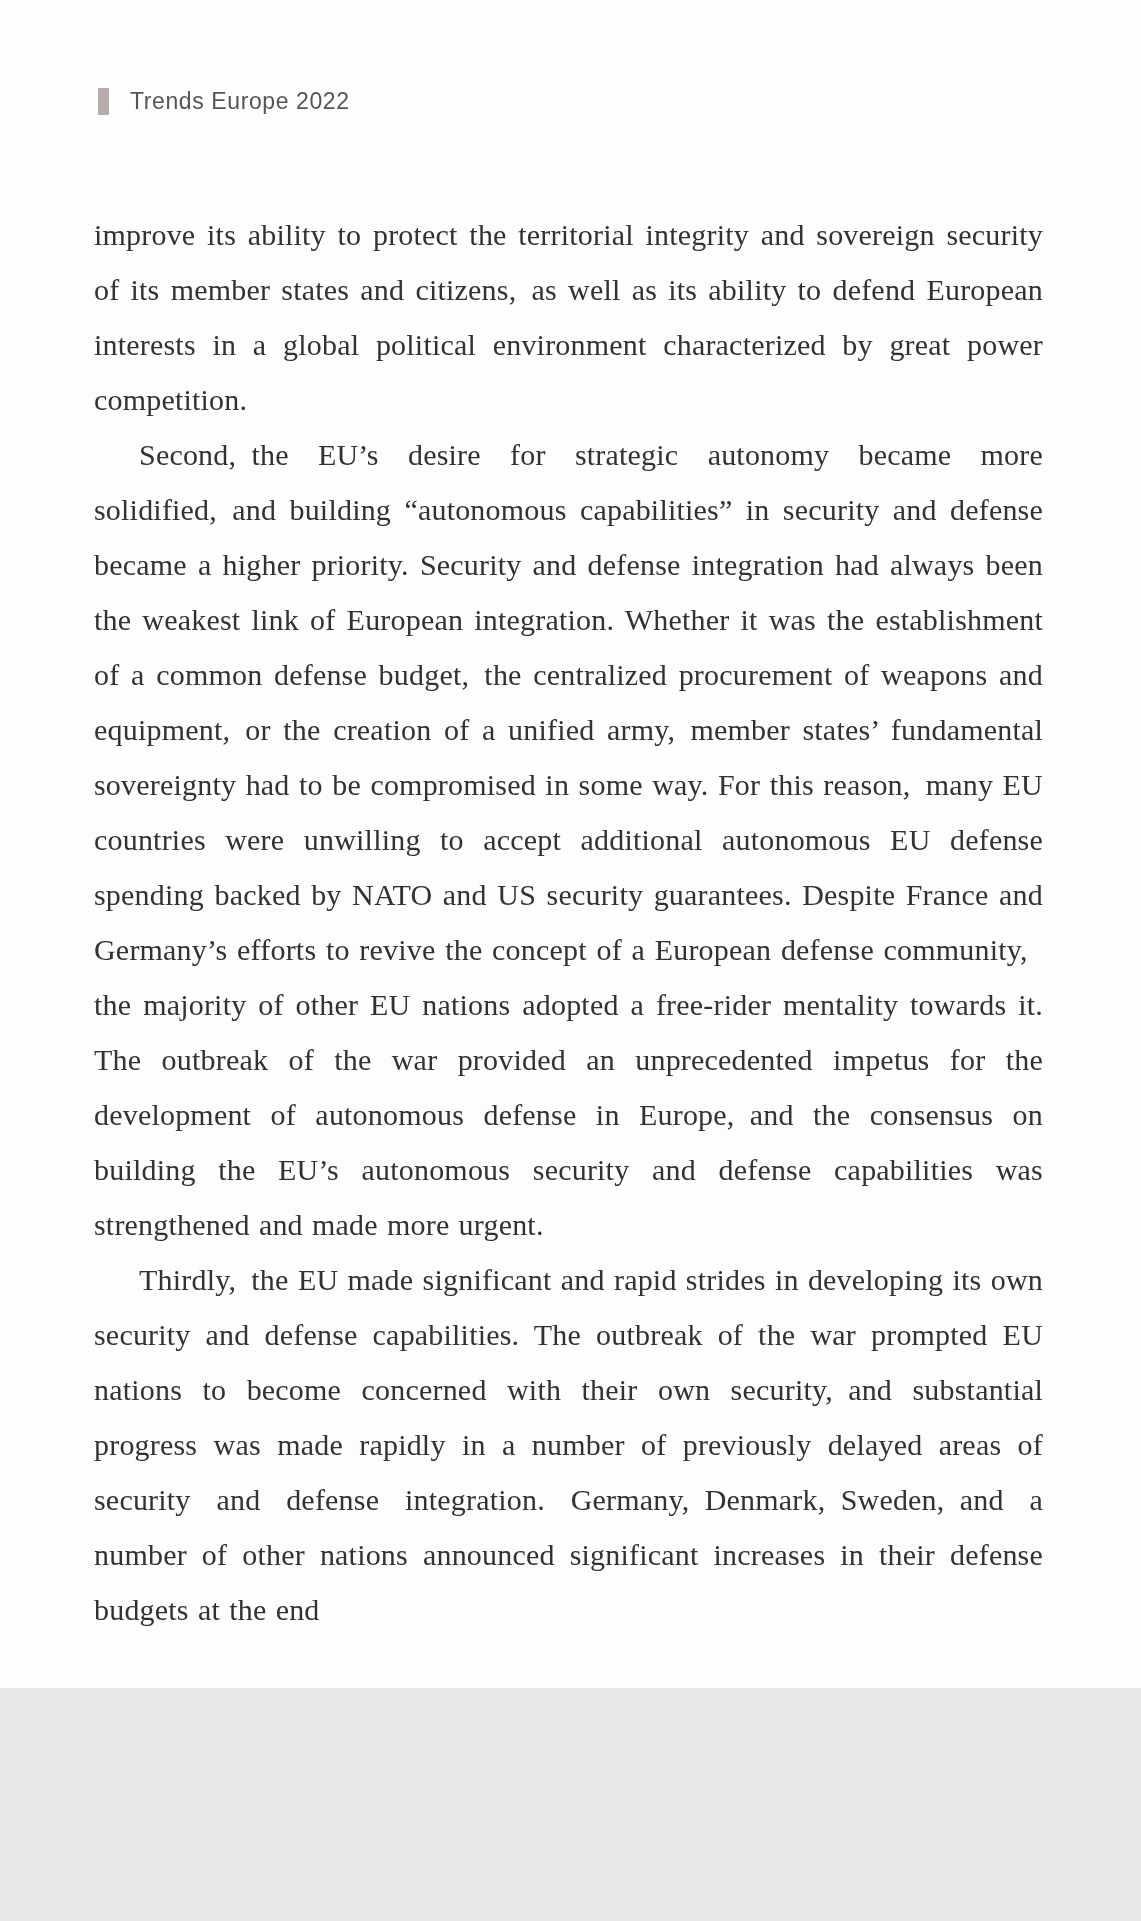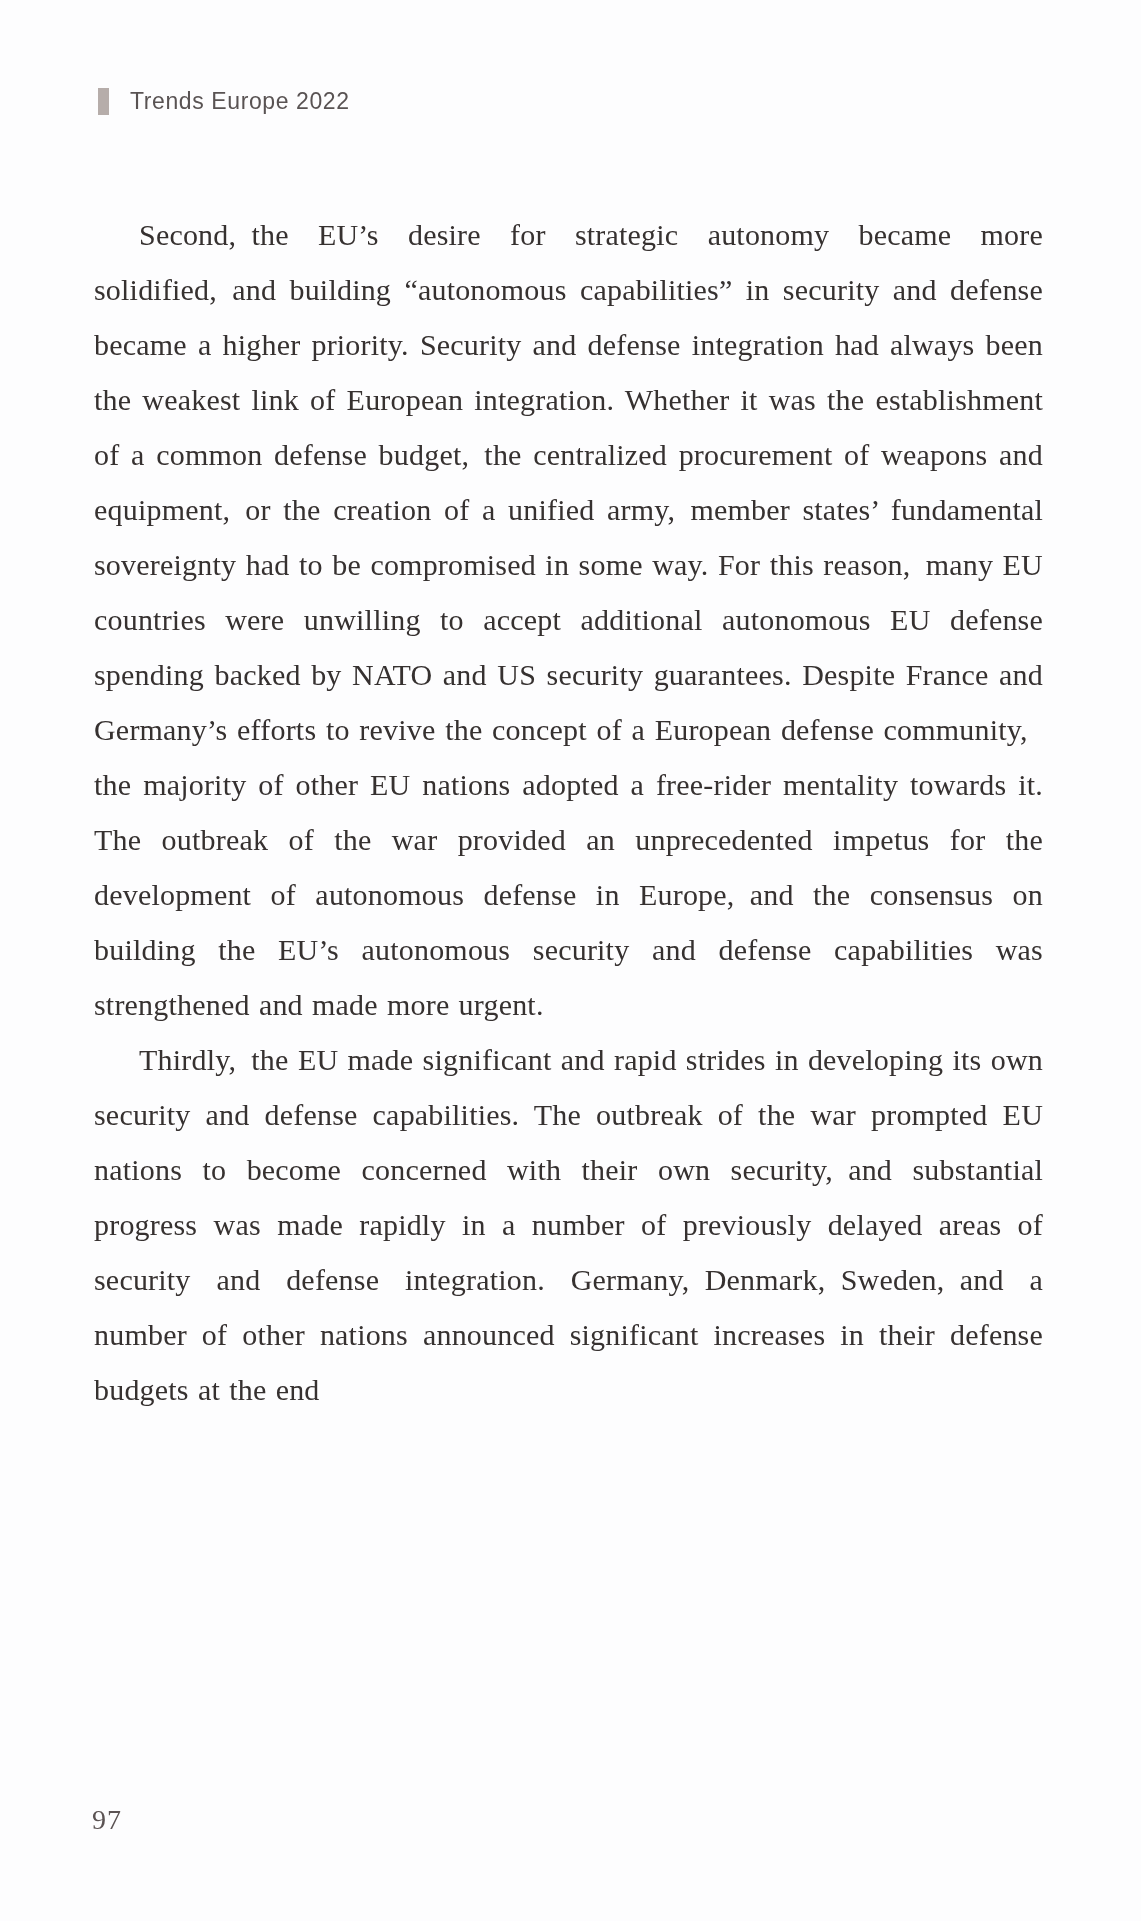--- a/index.html
+++ b/index.html
@@ -4,21 +4,21 @@
 <title>Trends Europe 2022 — p.74</title>
 <style>
   html, body {
     margin: 0;
     padding: 0;
     background: #e8e8e8;
   }
   .page {
     position: relative;
     width: 1141px;
-    height: 1921px;
+    height: 1688px;
     margin: 0 auto;
     background: #fdfdfe;
     overflow: hidden;
     font-family: "Liberation Serif", "DejaVu Serif", serif;
   }
   .running-header {
     position: absolute;
     top: 88px;
     left: 98px;
     display: flex;
@@ -72,19 +72,20 @@
 <body>
 
 <div class="page">
 
   <div class="running-header">
     <div class="header-bar"></div>
     <div class="header-title">Trends Europe 2022</div>
   </div>
 
   <div class="body-text">
+    <p>improve its ability to protect the territorial integrity and sovereign security of its member states and citizens, as well as its ability to defend European interests in a global political environment characterized by great power competition.</p>
     <p class="indented">Second, the EU’s desire for strategic autonomy became more solidified, and building “autonomous capabilities” in security and defense became a higher priority. Security and defense integration had always been the weakest link of European integration. Whether it was the establishment of a common defense budget, the centralized procurement of weapons and equipment, or the creation of a unified army, member states’ fundamental sovereignty had to be compromised in some way. For this reason, many EU countries were unwilling to accept additional autonomous EU defense spending backed by NATO and US security guarantees. Despite France and Germany’s efforts to revive the concept of a European defense community, the majority of other EU nations adopted a free-rider mentality towards it. The outbreak of the war provided an unprecedented impetus for the development of autonomous defense in Europe, and the consensus on building the EU’s autonomous security and defense capabilities was strengthened and made more urgent.</p>
     <p class="indented">Thirdly, the EU made significant and rapid strides in developing its own security and defense capabilities. The outbreak of the war prompted EU nations to become concerned with their own security, and substantial progress was made rapidly in a number of previously delayed areas of security and defense integration. Germany, Denmark, Sweden, and a number of other nations announced significant increases in their defense budgets at the end</p>
   </div>
 
   <div class="page-number">97</div>
 
 </div>
 
 </body></html>

